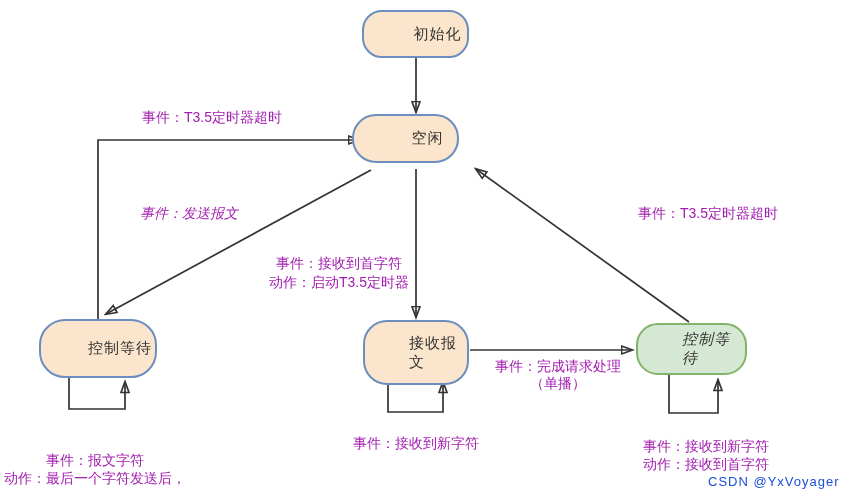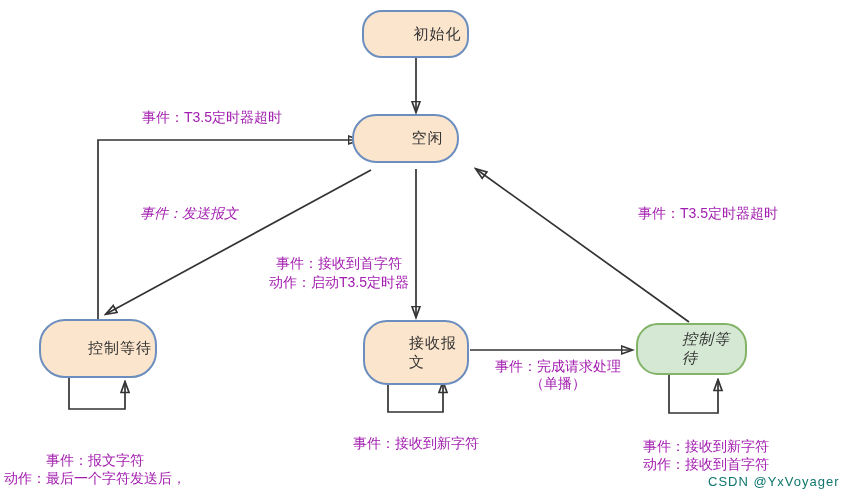--- a/index.html
+++ b/index.html
@@ -37,21 +37,21 @@
     transform: translateX(-50%);
     line-height: 19px;
   }
   .lbl.tight { line-height: 17px; }
   .lbl.left-align { transform: none; text-align: left; line-height: 18px; }
   .watermark {
     position: absolute;
     left: 708px;
     top: 474px;
     font-size: 13px;
-    color: #0f766e;
+    color: #1d4ed8;
     letter-spacing: 1px;
     white-space: nowrap;
   }
 </style>
 </head>
 <body>
 
 <div class="canvas">
 
   <svg class="wires" viewBox="0 0 846 496">

